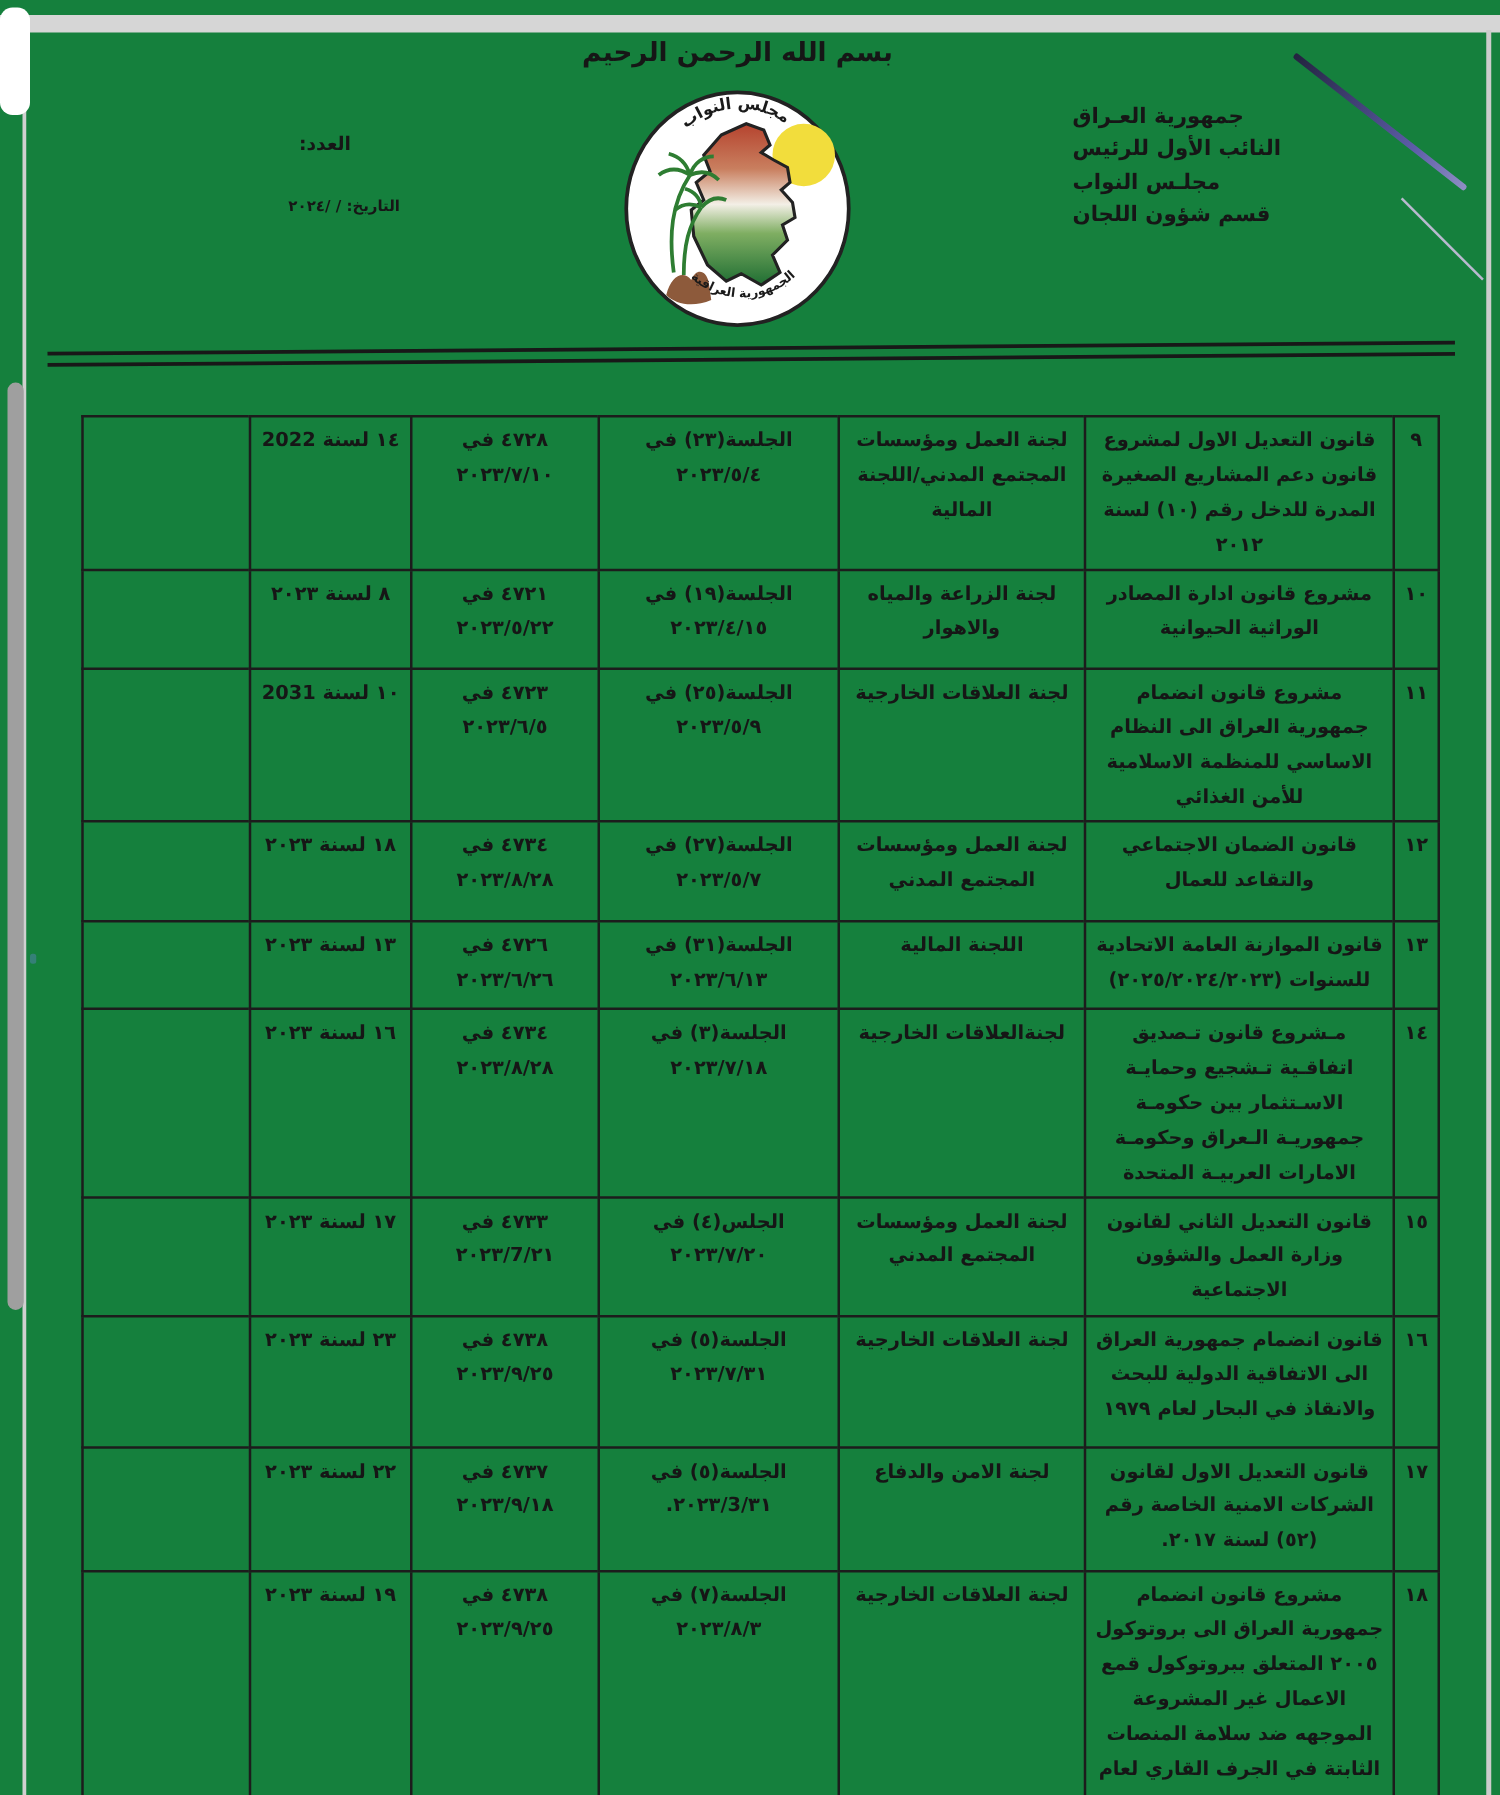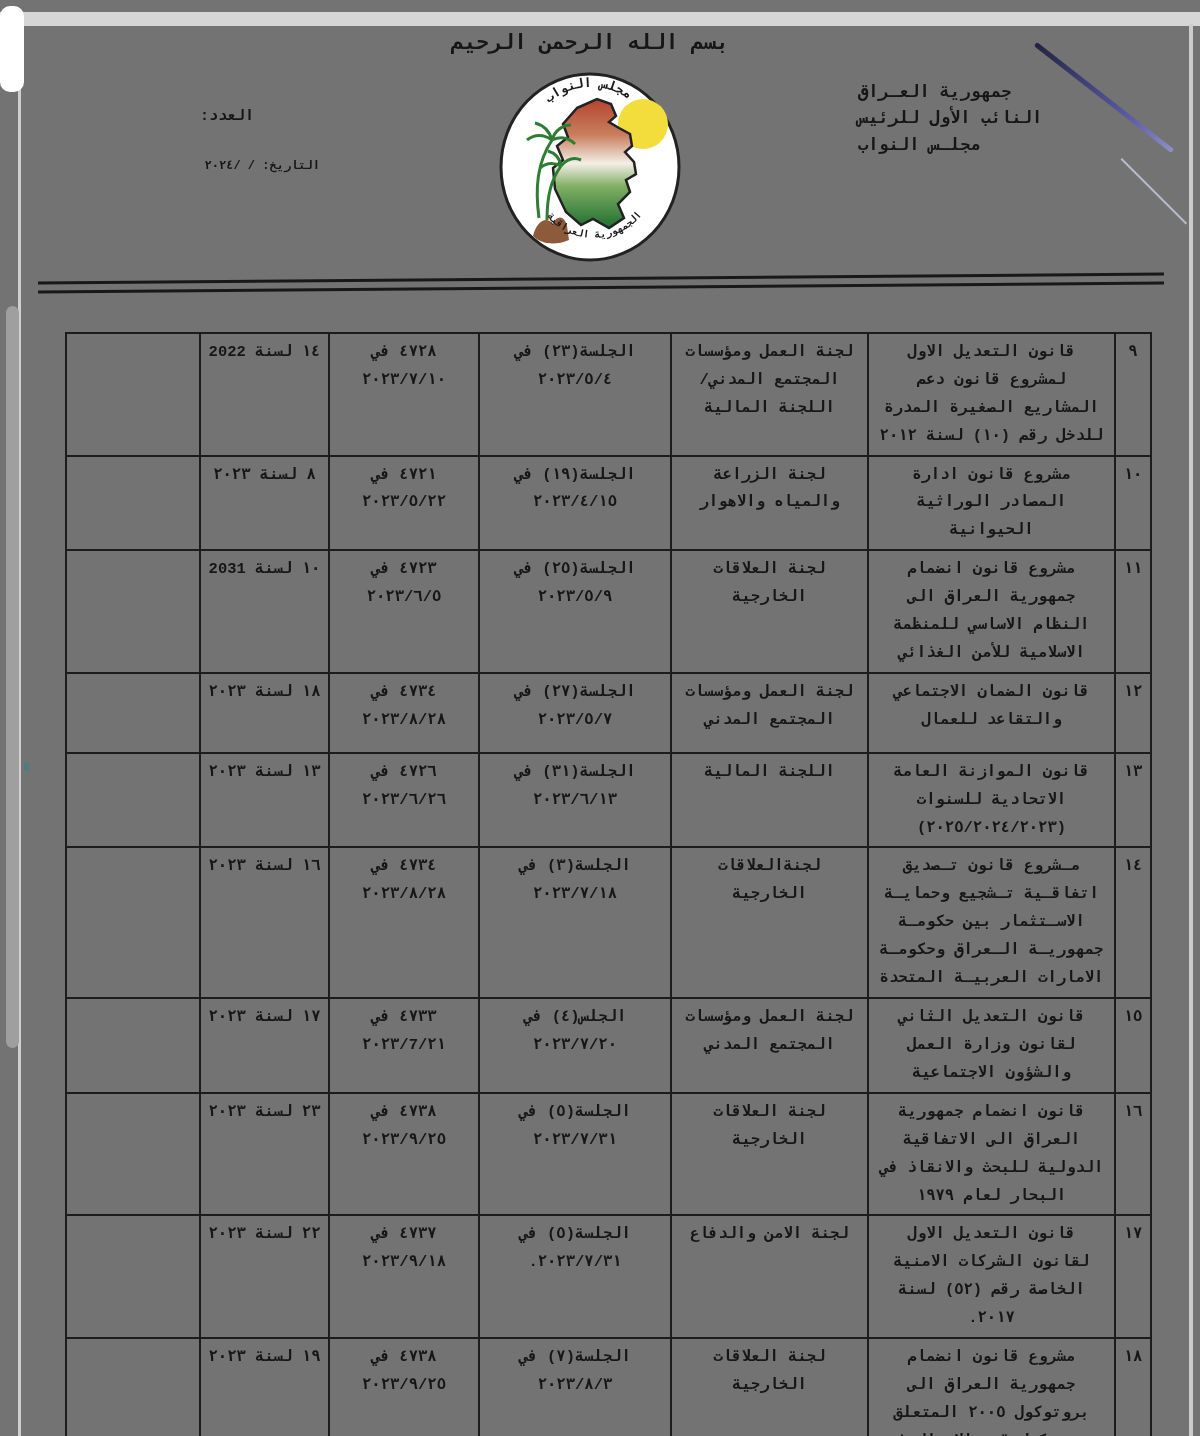--- a/index.html
+++ b/index.html
@@ -1,34 +1,34 @@
 <!DOCTYPE html>
 <html lang="ar" dir="rtl"><head>
 <meta charset="utf-8">
 <style>
   html,body{margin:0;padding:0;background:#ffffff;width:1200px;height:1436px;overflow:hidden;
     font-family:"DejaVu Sans",sans-serif;color:#161616;}
-  .page{position:absolute;inset:0;background:#737373;font-family:Liberation Mono, monospace;}
+  .page{position:absolute;inset:0;background:#15803d;}
   
   .frame-top{position:absolute;left:0;top:12px;width:1200px;height:14px;background:#d6d6d6;}
   .frame-left{position:absolute;left:18px;top:24px;width:3px;height:1412px;background:#d0d0d0;}
   .frame-right{position:absolute;left:1189px;top:24px;width:4px;height:1412px;background:#cccccc;}
   .corner-tab{position:absolute;left:0px;top:6px;width:24px;height:86px;background:#fff;border-radius:10px;}
   .scroll-thumb{position:absolute;left:6px;top:306px;width:13px;height:742px;background:#9f9f9f;border-radius:7px;}
   .speck{position:absolute;left:24px;top:763px;width:5px;height:8px;background:#3d7f86;border-radius:2px;opacity:.8;}
   .pen-stroke{position:absolute;left:1037px;top:42px;width:174px;height:5px;
     background:linear-gradient(90deg,#23233f,#5d5da8 70%,#8f8fc5);transform:rotate(38deg);transform-origin:left top;border-radius:2px;}
   .pen-stroke2{position:absolute;left:1122px;top:158px;width:92px;height:2px;background:#b9b9cf;
     transform:rotate(45deg);transform-origin:left top;}
   
   .bismillah{position:absolute;left:380px;top:30px;width:420px;text-align:center;
     font-size:21px;font-weight:bold;}
   .hdr-right{position:absolute;left:858px;top:80px;width:268px;text-align:left;
     font-size:17px;font-weight:bold;line-height:1.55;}
-  .issue{position:absolute;left:200px;top:106px;width:120px;font-size:15px;font-weight:bold;text-align:left;}
+  .issue{position:absolute;left:200px;top:106px;width:120px;font-size:15px;font-weight:bold;text-align:center;}
   .dateline{position:absolute;left:110px;top:158px;width:210px;font-size:12px;font-weight:bold;text-align:right;}
   .logo{position:absolute;left:497px;top:68px;width:186px;height:198px;}
   .double-rule{position:absolute;left:38px;top:277px;width:1126px;height:6px;
     border-top:3px solid #181818;border-bottom:3px solid #181818;transform:rotate(-0.45deg);}
   
   table.laws{position:absolute;left:65px;top:332px;border-collapse:collapse;table-layout:fixed;
     width:1085px;direction:rtl;}
   table.laws td{border:2px solid #1c1c1c;vertical-align:top;padding:5px 6px 4px 6px;
     font-weight:bold;font-size:15.5px;line-height:1.8;text-align:center;overflow:hidden;}
   td.c-no{font-size:16px;padding-top:7px;}
@@ -49,20 +49,21 @@
   <div class="speck"></div>
   <div class="pen-stroke"></div>
   <div class="pen-stroke2"></div>
 
   <div class="bismillah">بسم الله الرحمن الرحيم</div>
 
   <div class="hdr-right">
     <div>جمهورية العـراق</div>
     <div>النائب الأول للرئيس</div>
     <div>مجلـس النواب</div>
+    <div>قسم شؤون اللجان</div>
   </div>
 
   <div class="issue">العدد:</div>
   <div class="dateline">التاريخ:  /   /٢٠٢٤</div>
 
   <svg class="logo" viewBox="0 0 186 198" aria-hidden="true">
     <defs>
       <linearGradient id="iraqGrad" x1="0" y1="0" x2="0" y2="1">
         <stop offset="0" stop-color="#b5432e"></stop>
         <stop offset="0.28" stop-color="#c97f5f"></stop>
@@ -173,21 +174,21 @@
         <td>لجنة العلاقات الخارجية</td>
         <td class="dt">الجلسة(٥) في ٢٠٢٣/٧/٣١</td>
         <td class="dt">٤٧٣٨ في ٢٠٢٣/٩/٢٥</td>
         <td class="dt">٢٣ لسنة ٢٠٢٣</td>
         <td class="c-empty"></td>
       </tr>
       <tr style="height:99px">
         <td class="c-no">١٧</td>
         <td class="c-law">قانون التعديل الاول لقانون الشركات الامنية الخاصة رقم (٥٢) لسنة ٢٠١٧.</td>
         <td>لجنة الامن والدفاع</td>
-        <td class="dt">الجلسة(٥) في ٢٠٢٣/٧/٣١.</td>
+        <td class="dt">الجلسة(٥) في ٢٠٢٣/3/٣١.</td>
         <td class="dt">٤٧٣٧ في ٢٠٢٣/٩/١٨</td>
         <td class="dt">٢٢ لسنة ٢٠٢٣</td>
         <td class="c-empty"></td>
       </tr>
       <tr style="height:181px">
         <td class="c-no">١٨</td>
         <td class="c-law">مشروع قانون انضمام جمهورية العراق الى بروتوكول ٢٠٠٥ المتعلق ببروتوكول قمع الاعمال غير المشروعة الموجهه ضد سلامة المنصات الثابتة في الجرف القاري لعام ١٩٨٨</td>
         <td>لجنة العلاقات الخارجية</td>
         <td class="dt">الجلسة(٧) في ٢٠٢٣/٨/٣</td>
         <td class="dt">٤٧٣٨ في ٢٠٢٣/٩/٢٥</td>

